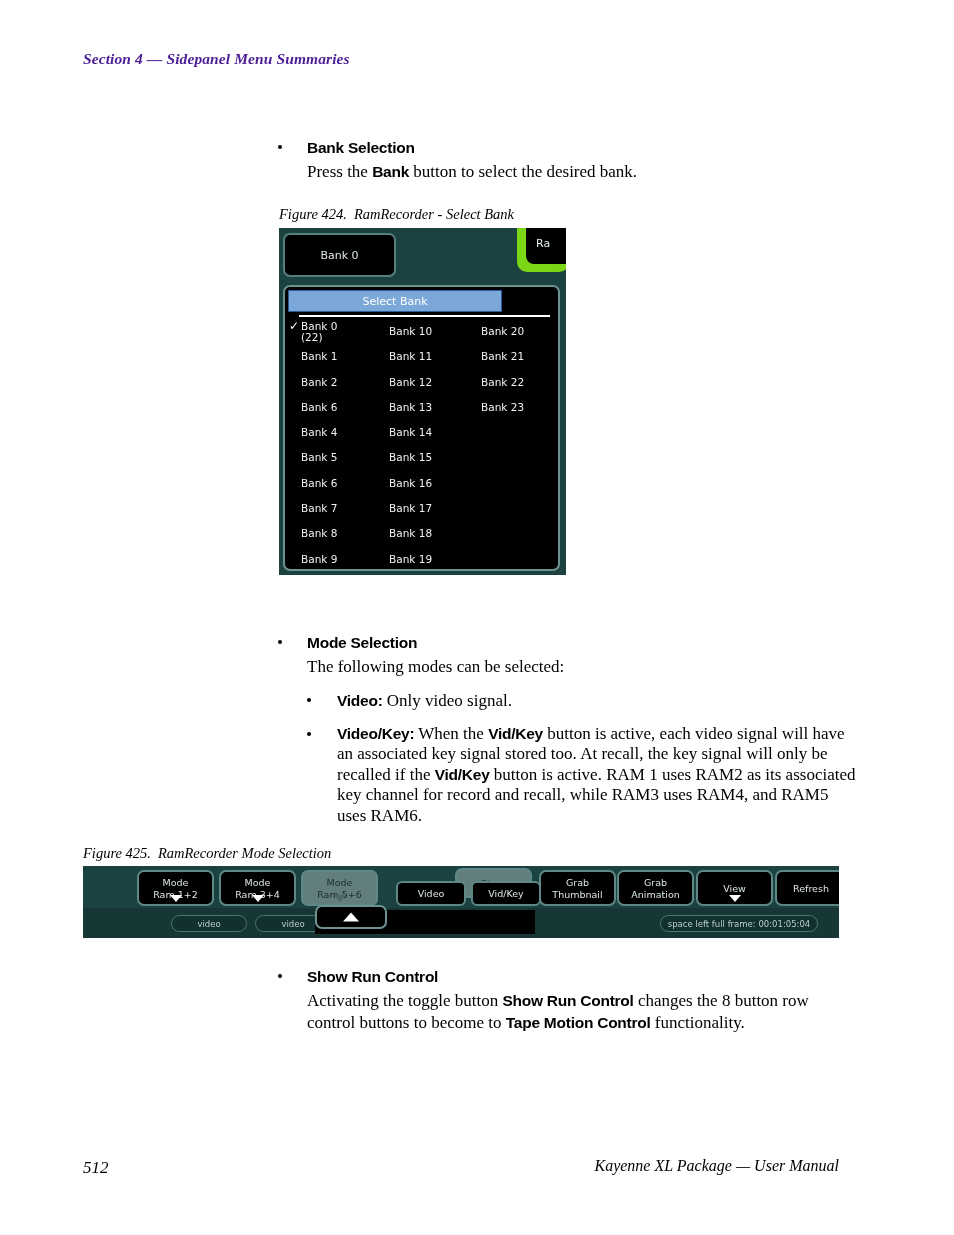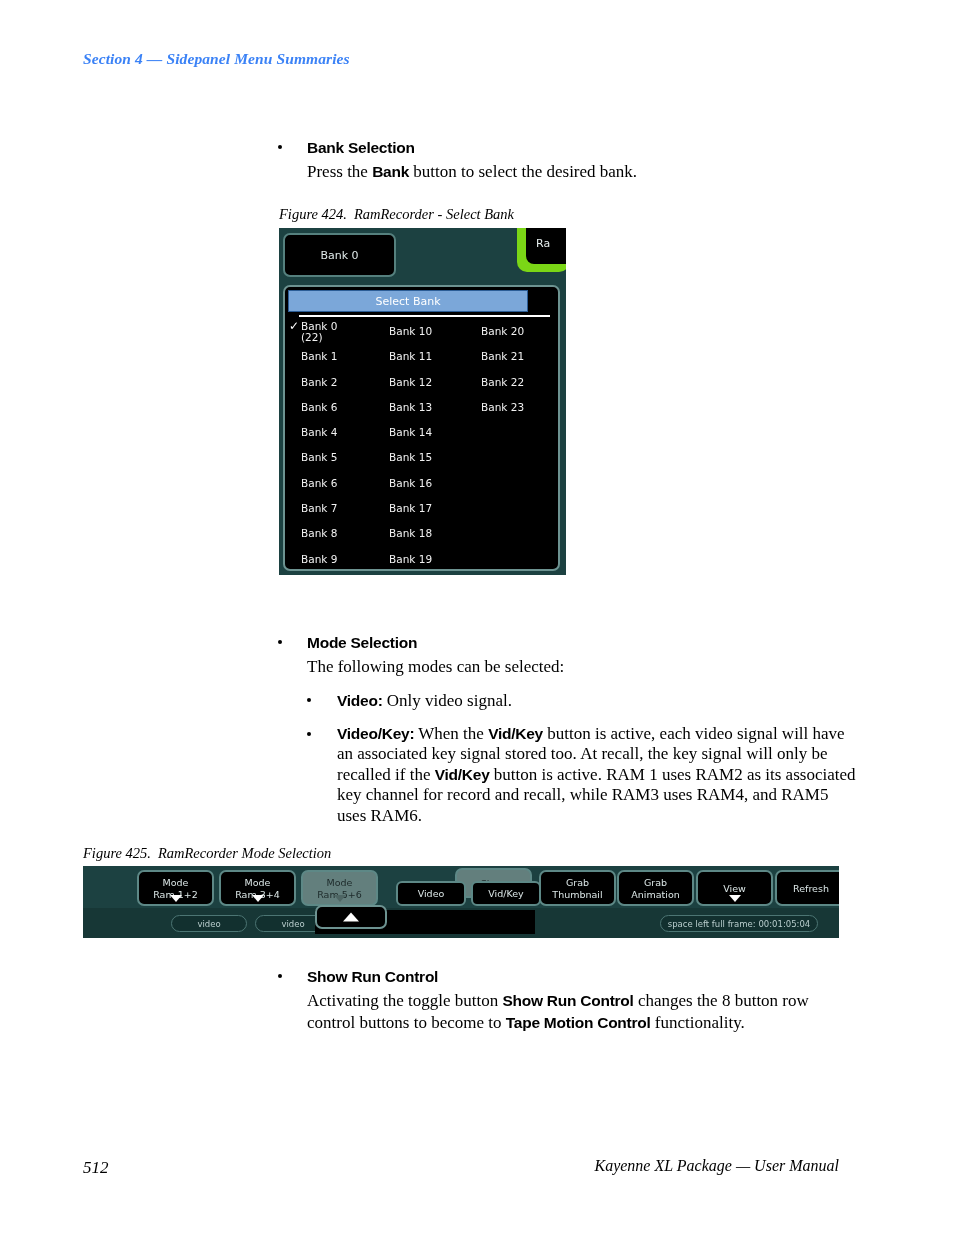--- a/index.html
+++ b/index.html
@@ -19,21 +19,21 @@
   
   .running-head {
     position: absolute;
     left: 83px;
     top: 50px;
     font-family: "Liberation Serif", serif;
     font-style: italic;
     font-weight: bold;
     font-size: 15.5px;
     letter-spacing: 0.1px;
-    color: #3b82f6;
+    color: #4c1d95;
     white-space: nowrap;
   }
 
   
   .bullet-block {
     position: absolute;
   }
   .bullet-dot {
     position: absolute;
     left: 0;
@@ -155,21 +155,21 @@
     background: #000000;
     border: 2px solid #6d9391;
     border-radius: 7px;
     box-sizing: border-box;
     overflow: hidden;
   }
   #fig424 .popup-title {
     position: absolute;
     left: 3px;
     top: 3px;
-    width: 240px;
+    width: 214px;
     height: 22px;
     background: #7ba7d9;
     border: 1px solid #2c5d96;
     box-sizing: border-box;
     color: #ffffff;
     font-size: 11px;
     display: flex;
     align-items: center;
     justify-content: center;
     text-align: center;

